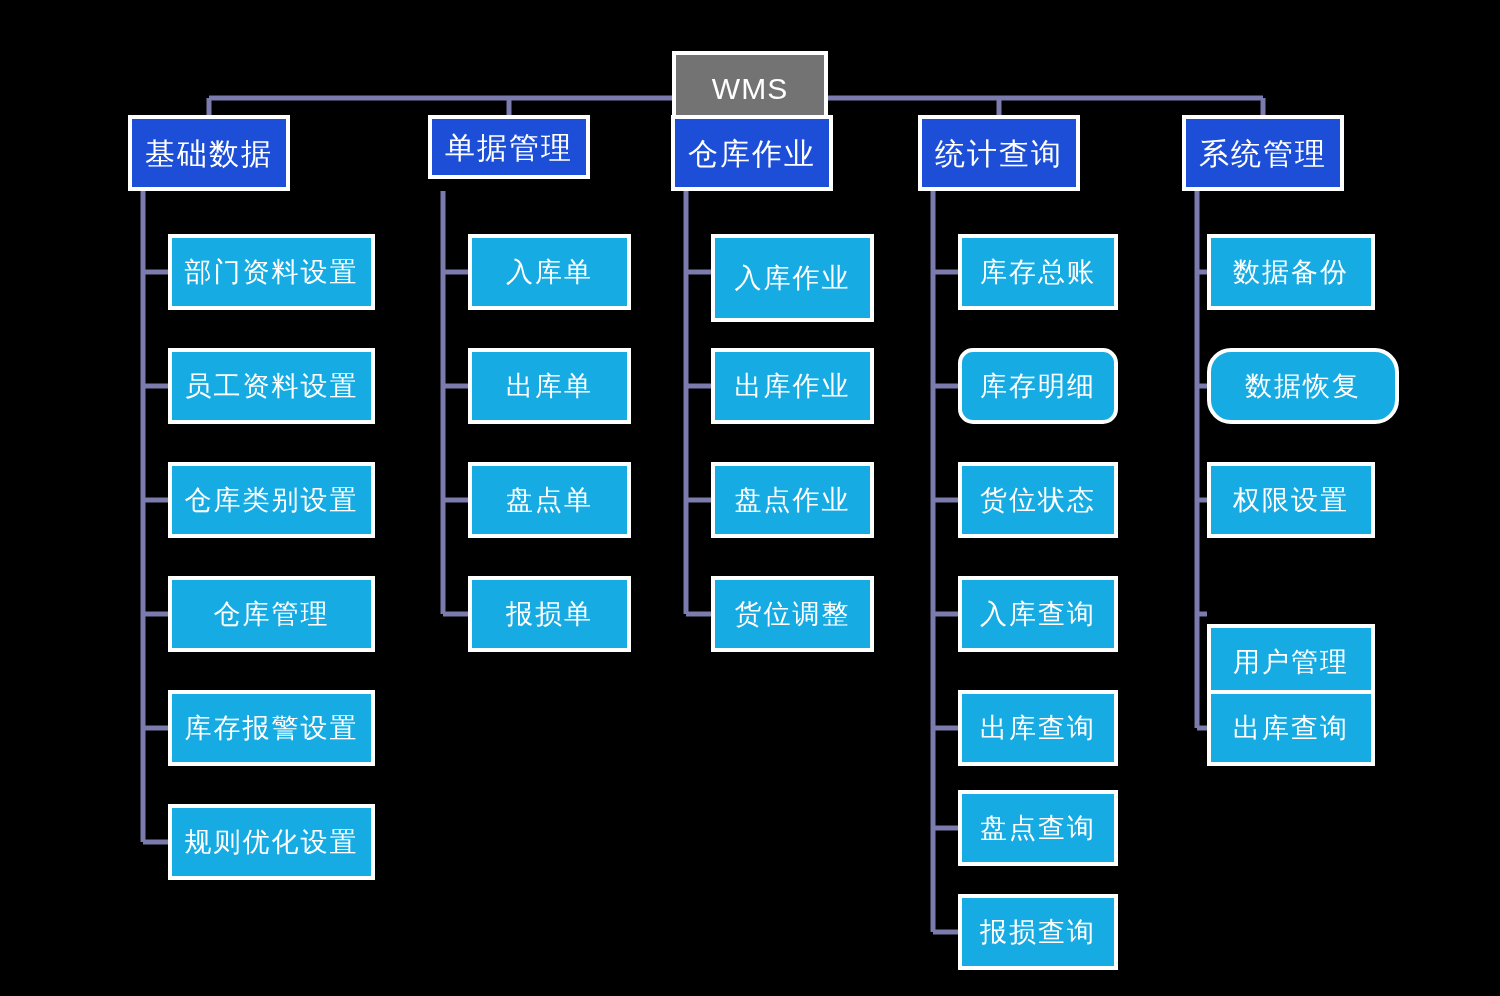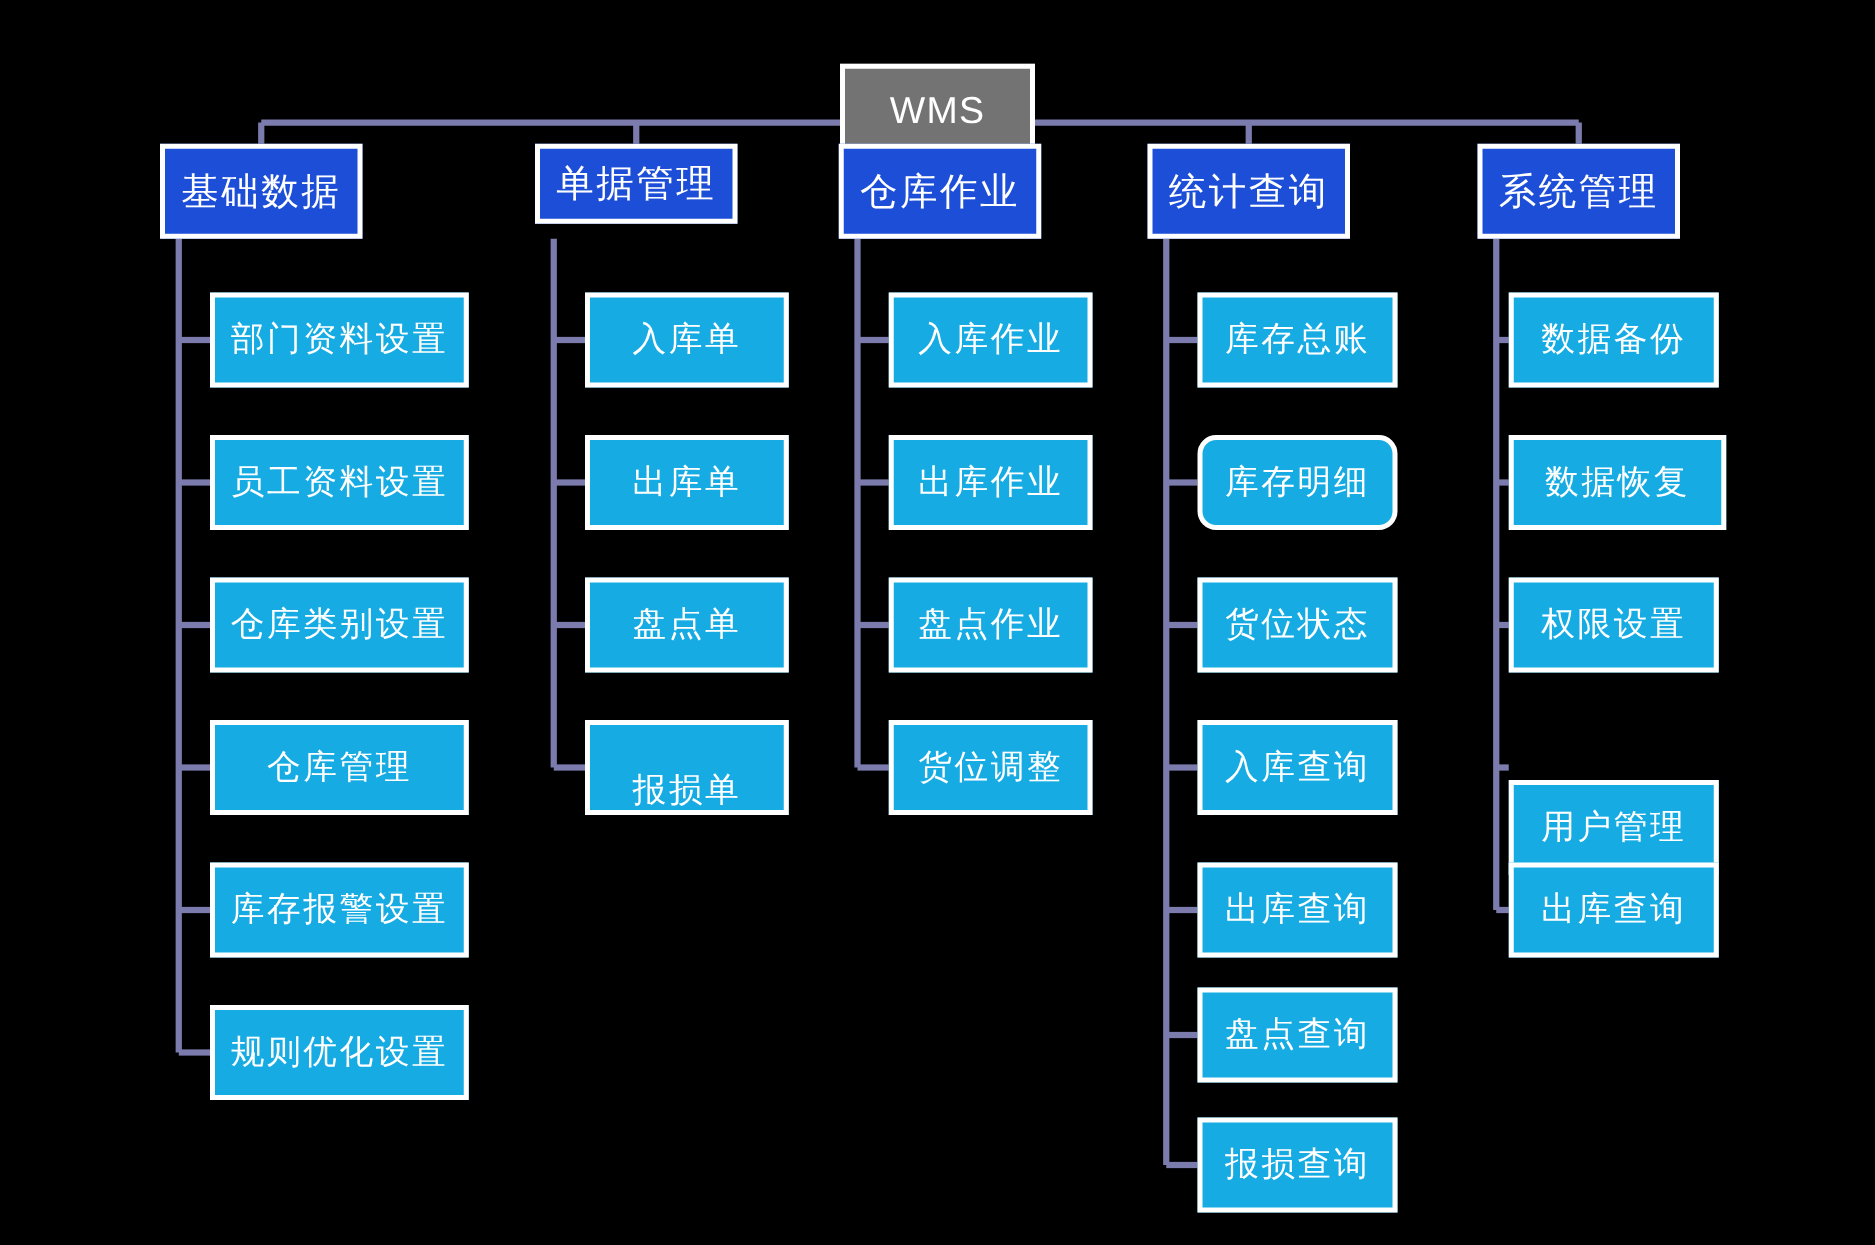--- a/index.html
+++ b/index.html
@@ -132,27 +132,27 @@
       </div>
       <div class="node node-leaf" style="left: 468px; top: 234px; width: 163px; height: 76px;">
         <span>入库单</span>
       </div>
       <div class="node node-leaf" style="left: 468px; top: 348px; width: 163px; height: 76px;">
         <span>出库单</span>
       </div>
       <div class="node node-leaf" style="left: 468px; top: 462px; width: 163px; height: 76px;">
         <span>盘点单</span>
       </div>
-      <div class="node node-leaf" style="left: 468px; top: 576px; width: 163px; height: 76px; align-items: flex-end;">
+      <div class="node node-leaf" style="left: 468px; top: 576px; width: 163px; height: 76px;">
         <span>报损单</span>
       </div>
       <div class="node node-branch" style="left: 671px; top: 115px; width: 162px; height: 76px;">
         <span>仓库作业</span>
       </div>
-      <div class="node node-leaf" style="left: 711px; top: 234px; width: 163px; height: 76px;">
+      <div class="node node-leaf" style="left: 711px; top: 234px; width: 163px; height: 88px;">
         <span>入库作业</span>
       </div>
       <div class="node node-leaf" style="left: 711px; top: 348px; width: 163px; height: 76px;">
         <span>出库作业</span>
       </div>
       <div class="node node-leaf" style="left: 711px; top: 462px; width: 163px; height: 76px;">
         <span>盘点作业</span>
       </div>
       <div class="node node-leaf" style="left: 711px; top: 576px; width: 163px; height: 76px;">
         <span>货位调整</span>
@@ -180,21 +180,21 @@
       </div>
       <div class="node node-leaf" style="left: 958px; top: 894px; width: 160px; height: 76px;">
         <span>报损查询</span>
       </div>
       <div class="node node-branch" style="left: 1182px; top: 115px; width: 162px; height: 76px;">
         <span>系统管理</span>
       </div>
       <div class="node node-leaf" style="left: 1207px; top: 234px; width: 168px; height: 76px;">
         <span>数据备份</span>
       </div>
-      <div class="node node-leaf" style="left: 1207px; top: 348px; width: 174px; height: 76px;">
+      <div class="node node-leaf" style="left: 1207px; top: 348px; width: 192px; height: 76px; border-radius: 24px;">
         <span>数据恢复</span>
       </div>
       <div class="node node-leaf" style="left: 1207px; top: 462px; width: 168px; height: 76px;">
         <span>权限设置</span>
       </div>
       <div class="node node-leaf" style="left: 1207px; top: 576px; width: 168px; height: 76px; margin-top: 48px;">
         <span>用户管理</span>
       </div>
       <div class="node node-leaf" style="left: 1207px; top: 690px; width: 168px; height: 76px;">
         <span>出库查询</span>

